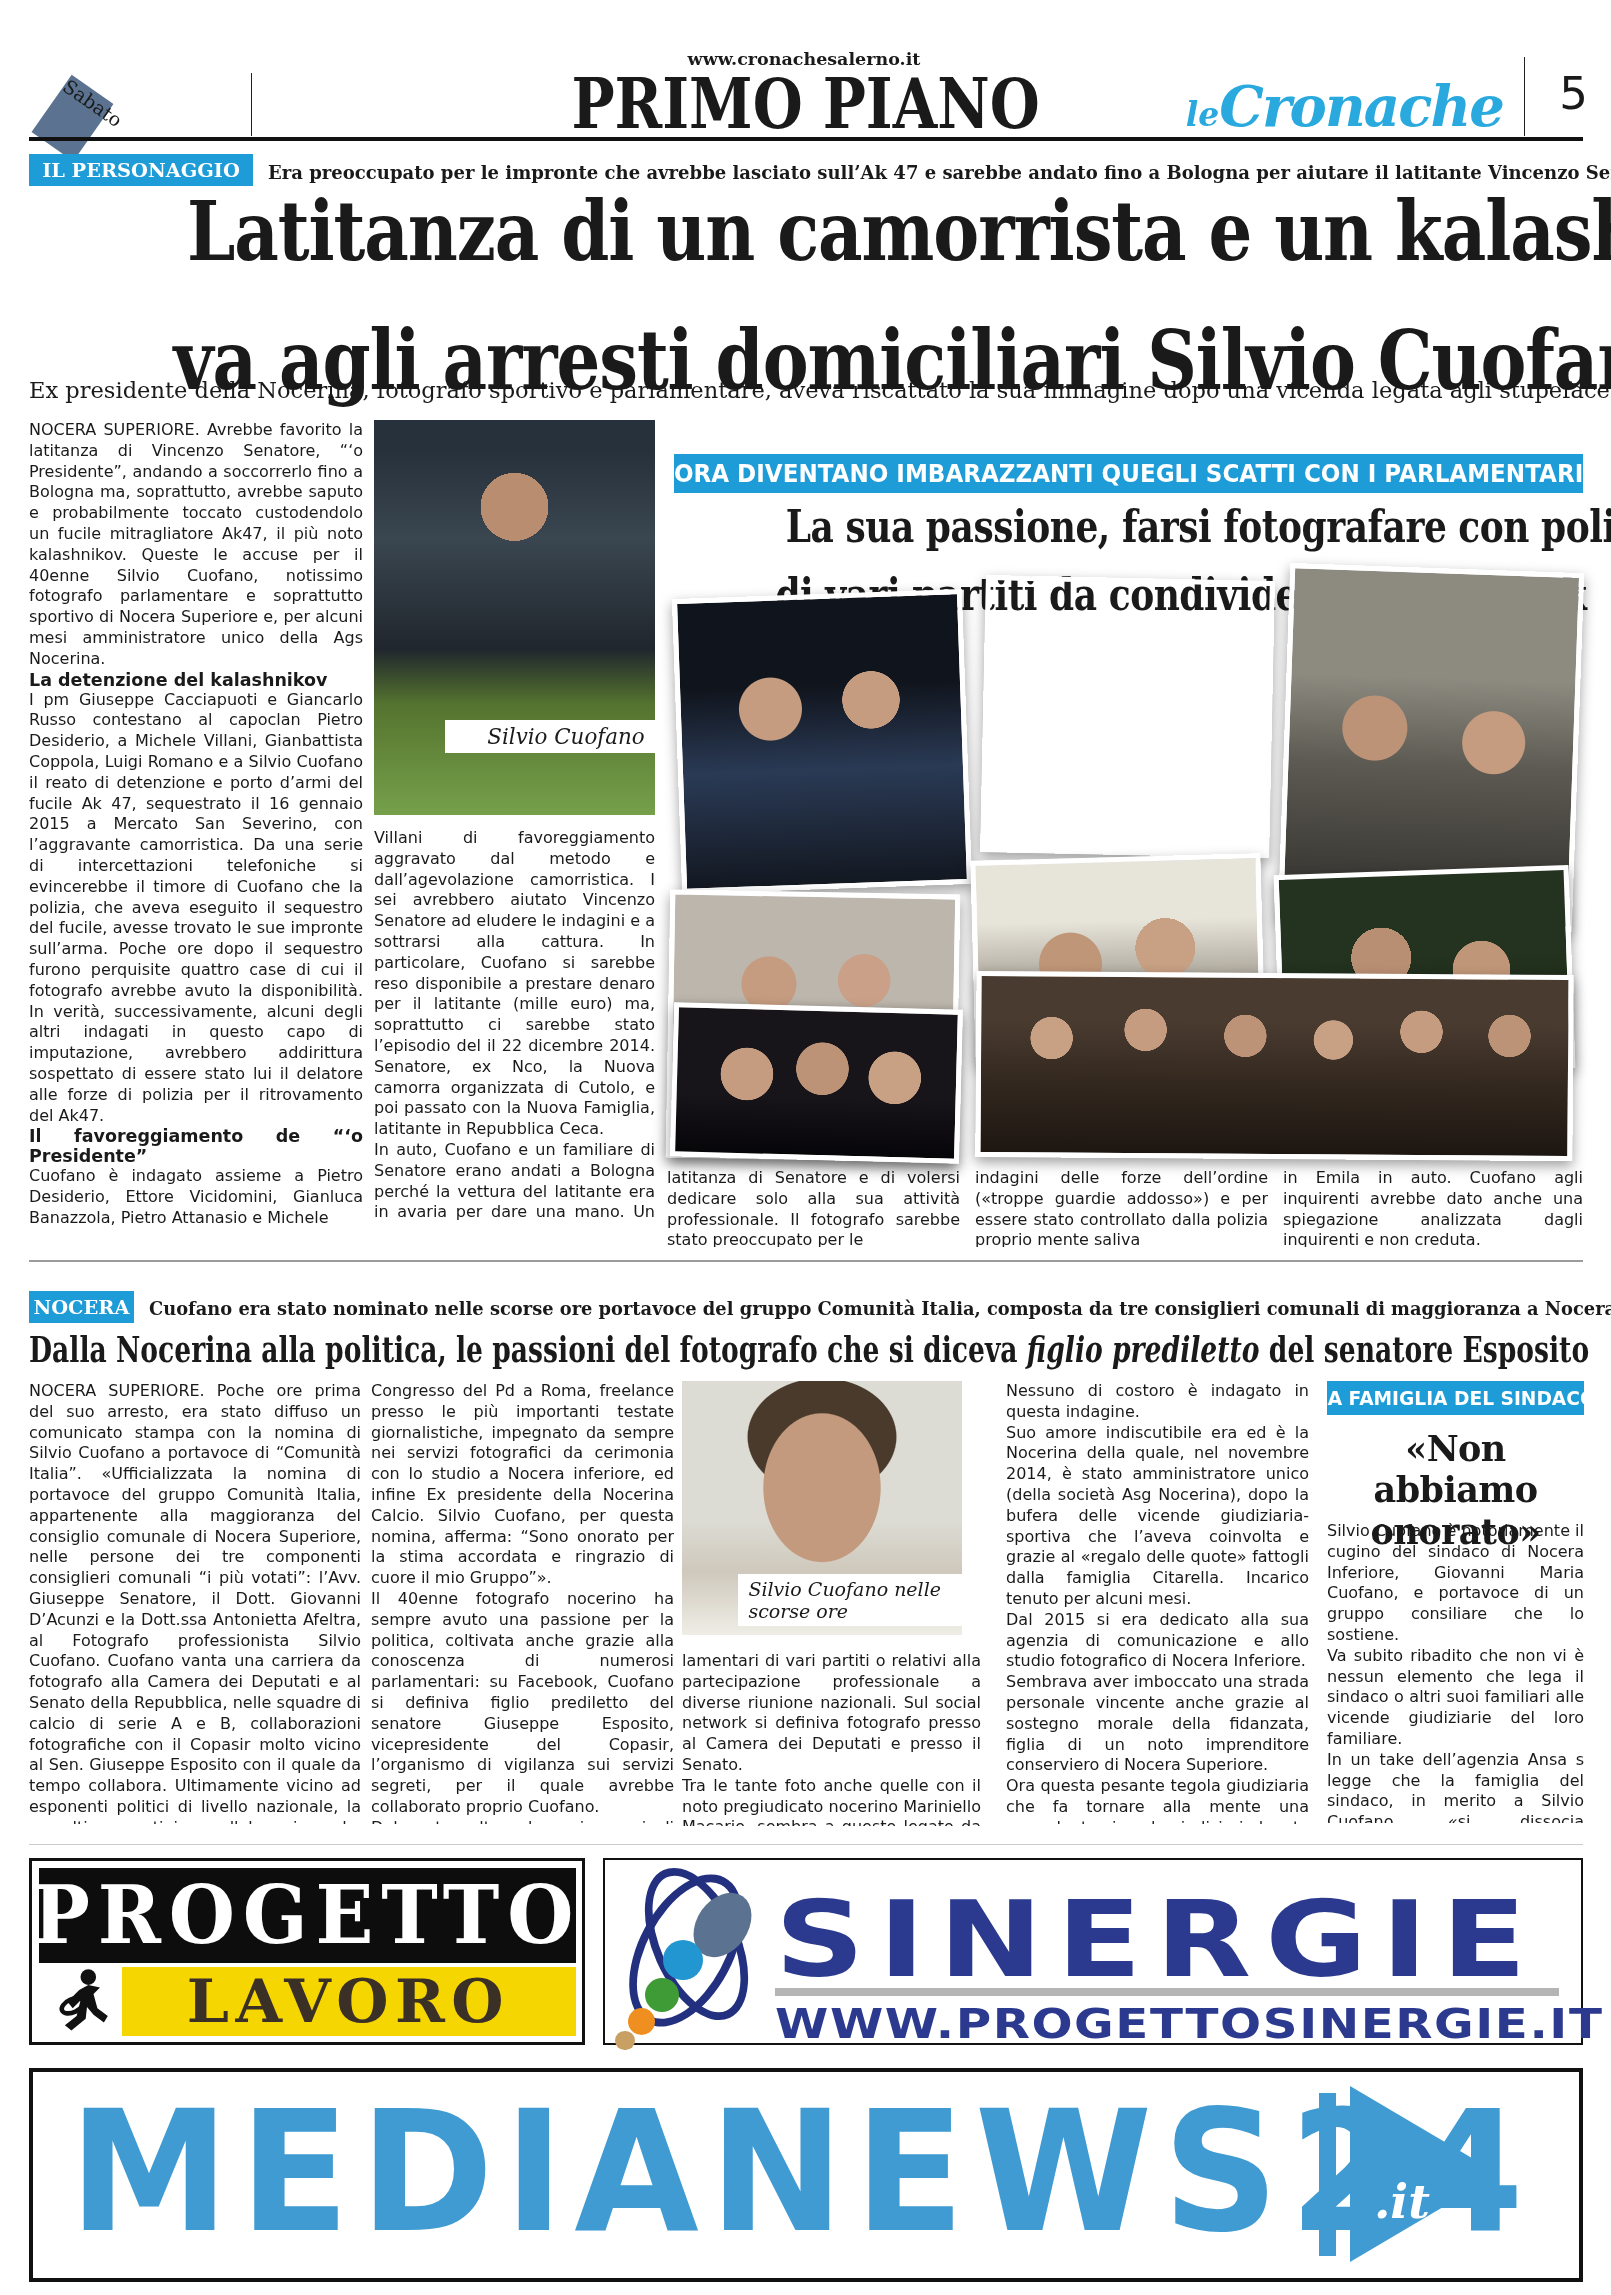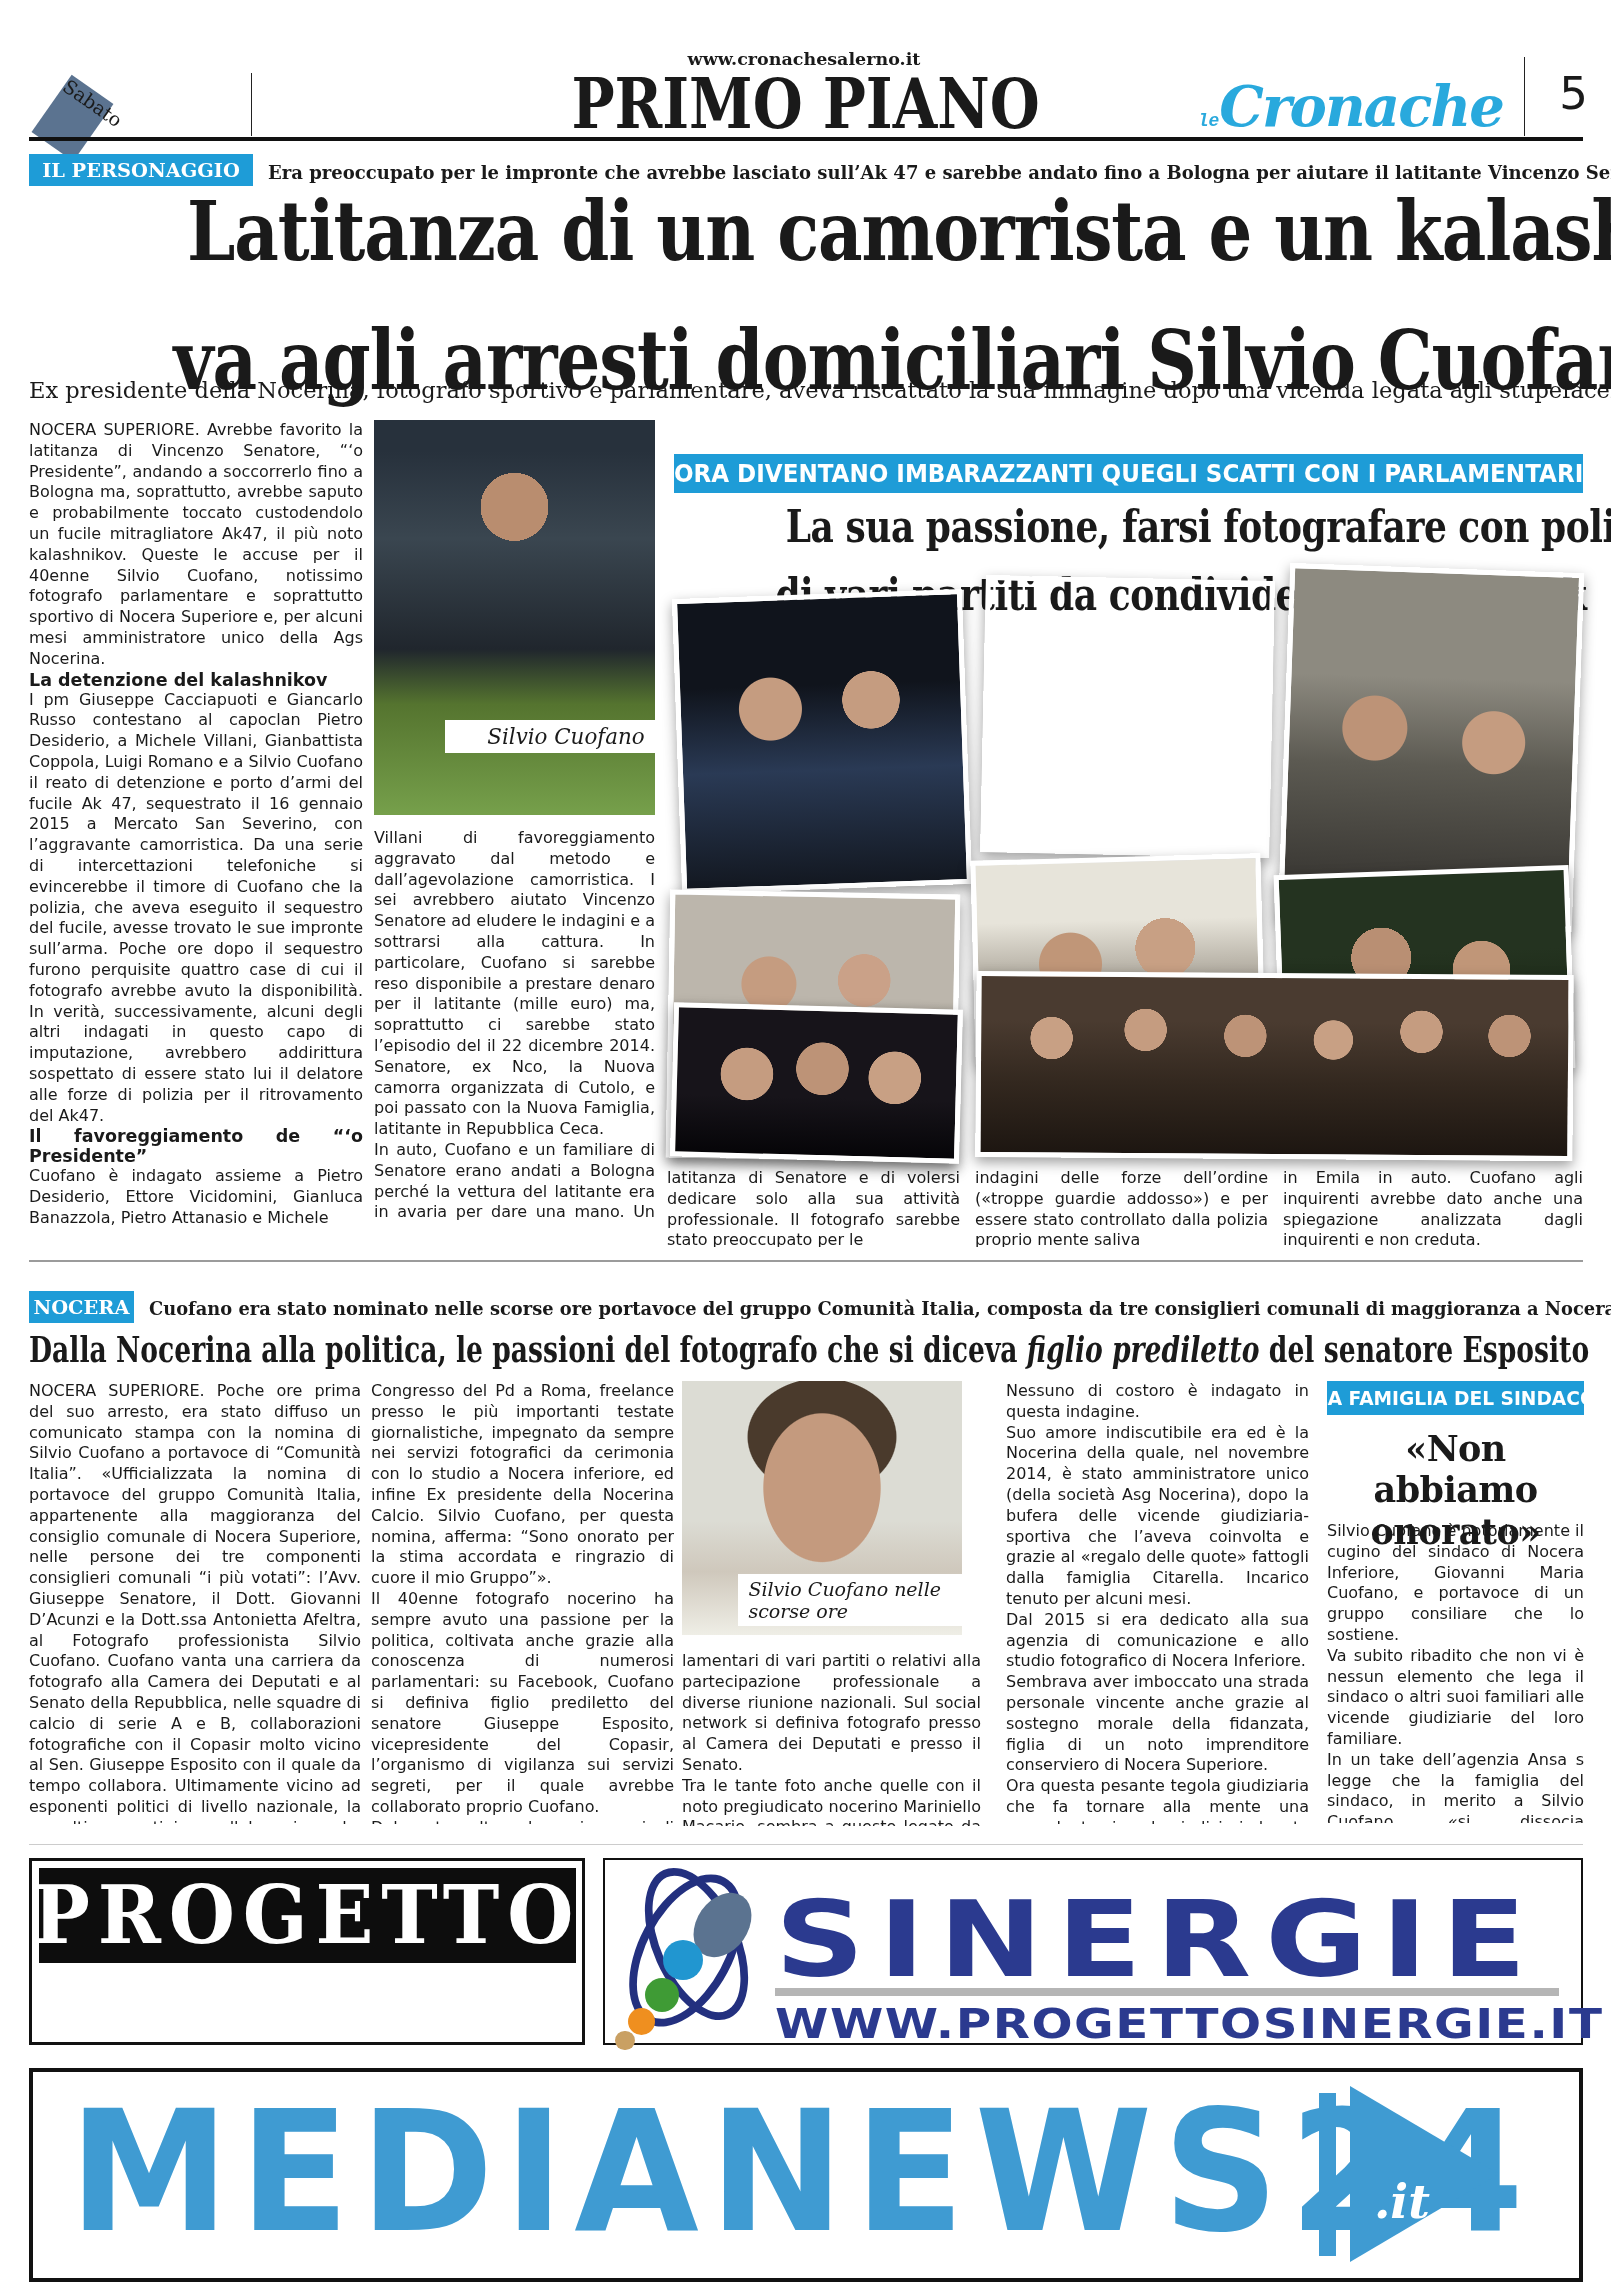--- a/index.html
+++ b/index.html
@@ -10,21 +10,21 @@
   .website{position:absolute;top:49px;left:0;right:4px;text-align:center;
            font:700 17.5px "DejaVu Serif",serif;}
   .dateblock{position:absolute;top:83px;left:47px;font:400 19px "DejaVu Serif",serif;}
   .dateblock .d1{display:block;margin-bottom:10.4px;}
   .vl1{position:absolute;left:251px;top:73px;height:63px;width:1.3px;background:#222;}
   .section-title{position:absolute;top:62px;left:0;right:0;text-align:center;
            font:700 70px "DejaVu Serif",serif;letter-spacing:0;}
   .section-title span{display:inline-block;transform:scaleX(.82);transform-origin:center;white-space:nowrap;}
   .logo{position:absolute;top:73px;right:109px;color:#29a9dd;font-family:"DejaVu Serif",serif;
         font-weight:700;font-style:italic;white-space:nowrap;}
-  .logo .le{font-size:18px;font-family:Liberation Mono, monospace;}
+  .logo .le{font-size:33px;}
   .logo .name{font-size:56px;letter-spacing:-1.9px;}
   .vl2{position:absolute;left:1524px;top:57px;height:79px;width:1.3px;background:#222;}
   .pagenum{position:absolute;top:67px;left:1537px;width:73px;text-align:center;
            font:400 45px "DejaVu Sans",sans-serif;}
   .header-rule{position:absolute;top:137px;left:29px;width:1554px;height:3.9px;background:#111;}
 
   
   .kbox{position:absolute;background:#1e9cd7;color:#fff;display:flex;align-items:center;
         justify-content:center;font:700 19.4px "DejaVu Serif",serif;}
   .k1box{left:29px;top:154px;width:224px;height:32px;}
@@ -280,20 +280,30 @@
   <div class="bt sbt">Silvio Cuofano è notoriamente il cugino del sindaco di Nocera Inferiore, Giovanni Maria Cuofano, e portavoce di un gruppo consiliare che lo sostiene.
 Va subito ribadito che non vi è nessun elemento che lega il sindaco o altri suoi familiari alle vicende giudiziarie del loro familiare.
 In un take dell’agenzia Ansa s legge che la famiglia del sindaco, in merito a Silvio Cuofano, «si dissocia categoricamente da questa persona, in quanto siamo rigidi con chiunque non si comporta bene. La giustizia farà il suo corso, ma noi non vogliamo essere associati a lui con il quale non abbiamo rapporti».</div>
 
   <div class="hairline"></div>
 
   <div class="ad1">
     <div class="ad1top">
       <span>PROGETTO</span>
     </div>
+    <div class="ad1bot">
+      <svg class="walkicon" viewBox="0 0 100 100">
+        <circle cx="62" cy="14" r="12" fill="#111"></circle>
+        <path d="M62 26 L48 34 L30 52 L38 62 L50 50 L44 74 L26 88 L36 96 L58 78 L60 60 L70 72 L86 84 L92 74 L76 62 L70 40 L80 30 Z" fill="#111"></path>
+        <ellipse cx="38" cy="58" rx="18" ry="10" fill="none" stroke="#111" stroke-width="7" transform="rotate(-25 38 58)"></ellipse>
+      </svg>
+      <div class="lavorobox">
+        <span>LAVORO</span>
+      </div>
+    </div>
   </div>
 
   <div class="ad2">
     <div class="atom">
       <div class="el el1"></div>
       <div class="el el2"></div>
       <div class="dotf d1"></div>
       <div class="dotf d2"></div>
       <div class="dotf d3"></div>
       <div class="dotf d4"></div>

